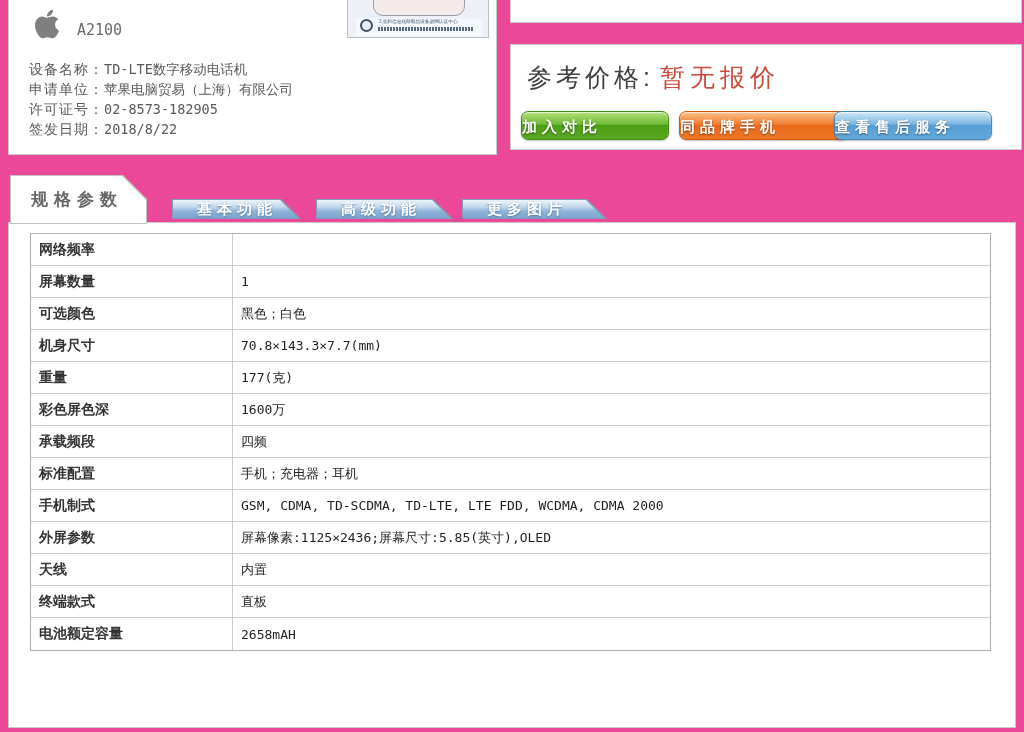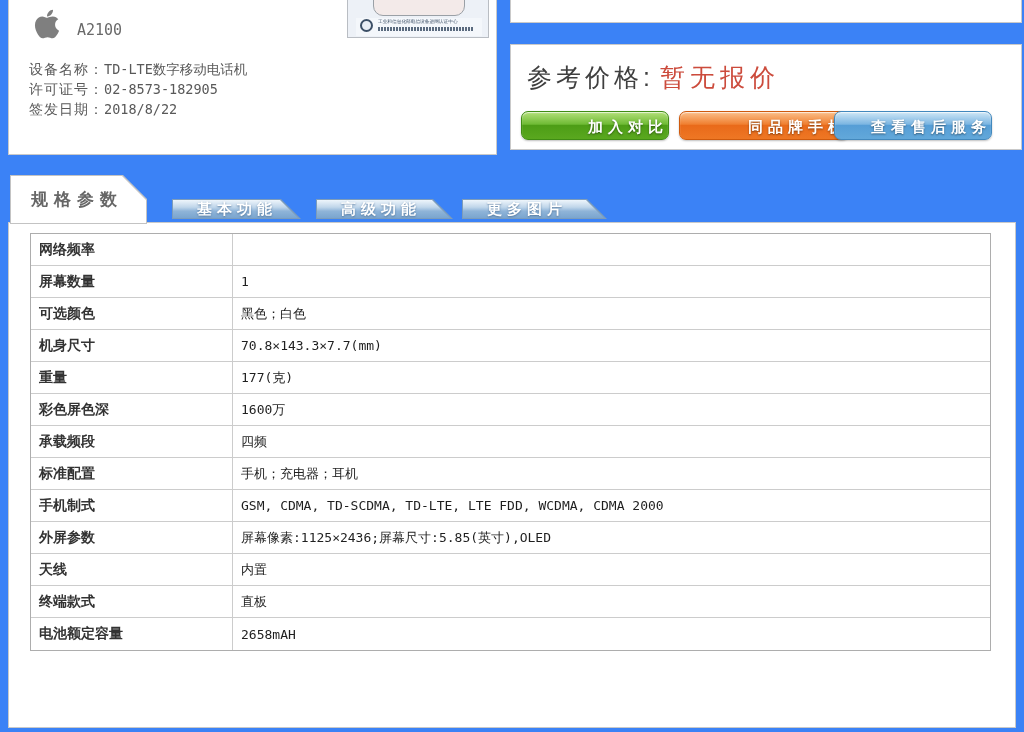--- a/index.html
+++ b/index.html
@@ -1,16 +1,16 @@
 <!DOCTYPE html>
 <html><head>
 <meta charset="utf-8">
 <style>
   html,body{margin:0;padding:0;background:#fff;}
-  #page{position:relative;width:1024px;height:732px;overflow:hidden;background:#3b82f6;
+  #page{position:relative;width:1024px;height:732px;overflow:hidden;background:#ec4899;
         font-family:"Liberation Sans","DejaVu Sans",sans-serif;}
   .box{position:absolute;background:#fff;border:1px solid #c9c9c9;box-sizing:border-box;}
 
   
   #device-box{left:8px;top:-20px;width:489px;height:175px;}
   #img-fragment{position:absolute;left:25px;top:-30px;width:64px;height:38px;
     border:1px solid #c4c4c4;background:#fdfdfd;box-sizing:border-box;}
   #phone-image{position:absolute;left:347px;top:-60px;width:142px;height:98px;
     border:1px solid #b9bdc3;background:#edf1f7;box-sizing:border-box;}
   #phone-piece{position:absolute;left:25px;top:18px;width:92px;height:57px;
@@ -30,21 +30,21 @@
   .dl-label{letter-spacing:1px;}
   .dl-value{font-family:"DejaVu Sans Mono",monospace;font-size:13.5px;}
 
   
   #top-right-box{left:510px;top:-30px;width:512px;height:53px;}
   #price-box{left:510px;top:44px;width:512px;height:106px;}
   #price-line{position:absolute;left:16px;top:16px;font-size:25px;font-weight:normal;white-space:nowrap;}
   #price-label{color:#3f3f3f;letter-spacing:4px;}
   #price-value{color:#cc4b3c;letter-spacing:5px;margin-left:6px;}
   .btn{position:absolute;top:66px;height:29px;border-radius:7px;color:#fff;font-weight:bold;
-    font-size:15px;letter-spacing:5px;text-align:right;line-height:29px;cursor:pointer;
+    font-size:15px;letter-spacing:5px;text-align:left;line-height:29px;cursor:pointer;
     text-shadow:0 1px 2px rgba(0,0,0,.45);box-shadow:inset 0 1px 1px rgba(255,255,255,.7),0 1px 2px rgba(0,0,0,.25);
     box-sizing:border-box;}
   .btn.green{left:10px;width:148px;border:1px solid #3f8c14;
     background:linear-gradient(180deg,#b4e07a 0%,#6fbb35 45%,#4d9d16 50%,#5aa81f 100%);}
   .btn.orange{left:168px;width:170px;border:1px solid #cf5a0d;
     background:linear-gradient(180deg,#fbc08b 0%,#f08031 45%,#e96a1a 50%,#ee7724 100%);}
   .btn.blue{left:323px;width:158px;border:1px solid #4288bd;
     background:linear-gradient(180deg,#cfe7f6 0%,#7cb6e2 45%,#569ed6 50%,#62a8da 100%);}
 
   
@@ -86,20 +86,21 @@
 
   <div id="img-fragment"></div>
 
   <div class="box" id="device-box">
     <svg id="apple-logo" viewBox="0 0 170 170">
       <path fill="#7f7f7f" d="M150.37 130.25c-2.45 5.66-5.35 10.87-8.71 15.66-4.58 6.53-8.33 11.05-11.22 13.56-4.48 4.12-9.28 6.23-14.42 6.35-3.69 0-8.14-1.05-13.32-3.18-5.2-2.12-9.97-3.17-14.34-3.17-4.58 0-9.49 1.05-14.75 3.17-5.26 2.13-9.5 3.24-12.74 3.35-4.93.21-9.84-1.96-14.75-6.52-3.13-2.73-7.05-7.41-11.73-14.04-5.03-7.08-9.17-15.29-12.41-24.65-3.47-10.11-5.21-19.9-5.21-29.38 0-10.86 2.35-20.22 7.04-28.07 3.69-6.3 8.61-11.27 14.76-14.92s12.79-5.51 19.95-5.63c3.92 0 9.05 1.21 15.43 3.59 6.36 2.39 10.45 3.6 12.24 3.6 1.34 0 5.88-1.42 13.57-4.24 7.28-2.62 13.42-3.7 18.45-3.28 13.63 1.1 23.87 6.47 30.68 16.15-12.19 7.39-18.22 17.73-18.1 31 .11 10.34 3.86 18.94 11.23 25.77 3.34 3.17 7.07 5.62 11.22 7.36-.9 2.61-1.85 5.11-2.86 7.51zM119.11 7.24c0 8.1-2.96 15.67-8.86 22.67-7.12 8.32-15.73 13.13-25.07 12.38a25.22 25.22 0 0 1-.19-3.07c0-7.78 3.39-16.1 9.4-22.91 3-3.45 6.82-6.31 11.45-8.6 4.62-2.25 8.99-3.5 13.1-3.74.12 1.08.17 2.17.17 3.27z"></path>
     </svg>
     <div id="model">A2100</div>
     <div id="device-lines">
         <div><span class="dl-label">设备名称：</span><span class="dl-value">TD-LTE数字移动电话机</span></div>
+        <div><span class="dl-label">申请单位：</span><span class="dl-value">苹果电脑贸易（上海）有限公司</span></div>
         <div><span class="dl-label">许可证号：</span><span class="dl-value">02-8573-182905</span></div>
         <div><span class="dl-label">签发日期：</span><span class="dl-value">2018/8/22</span></div>
       </div>
   </div>
 
   <div id="phone-image">
     <div id="phone-piece"></div>
     <div id="wm">
       <div id="wm-circle"></div>
       <div id="wm-text">工业和信息化部电信设备进网认证中心</div>

